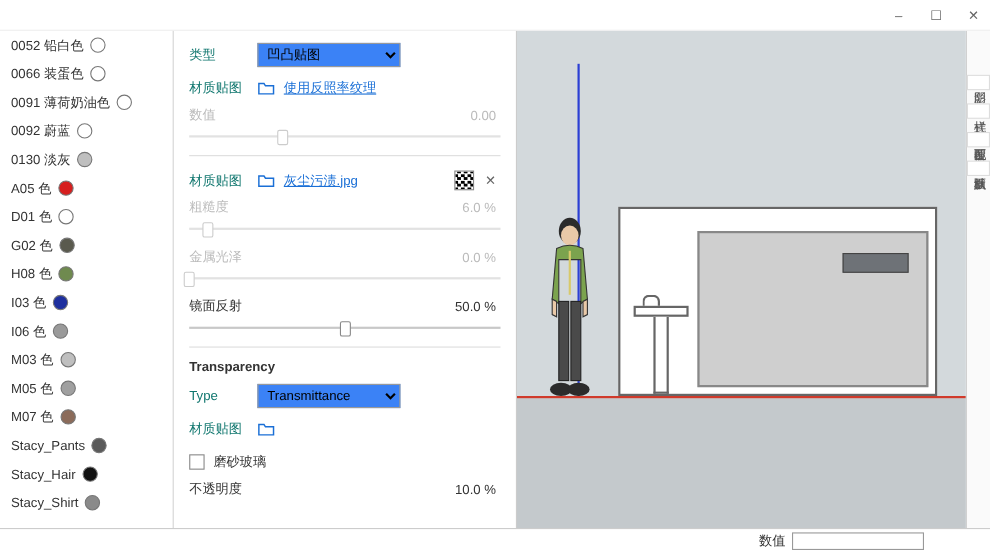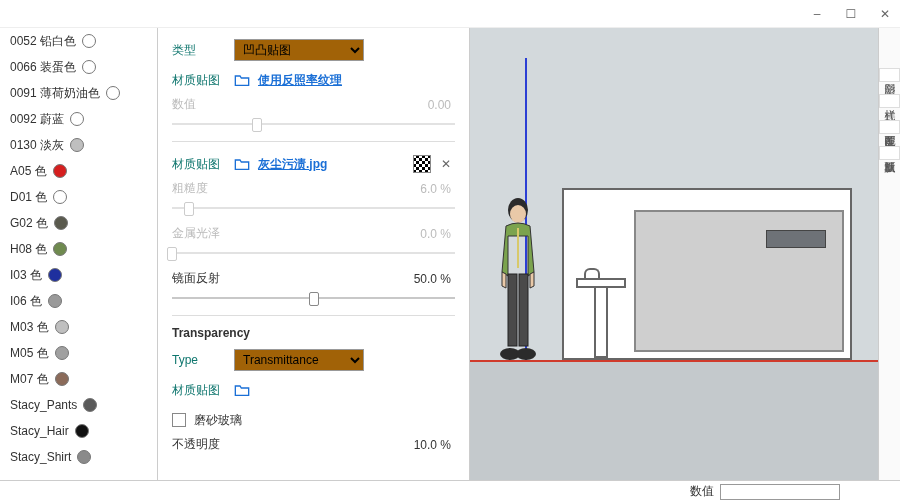--- a/index.html
+++ b/index.html
@@ -9,23 +9,23 @@
   .main { flex: 1; display: flex; overflow: hidden; }
   
   .matlist { width: 158px; border-right: 1px solid #ccc; overflow: hidden; background: #fff; }
   .matrow { display: flex; align-items: center; justify-content: flex-start; height: 26px; padding: 0 10px 0 10px; font-size: 12px; white-space: nowrap; overflow: hidden; text-overflow: ellipsis; }
   .swatch { width: 14px; height: 14px; border-radius: 50%; border: 1.5px solid #777; flex-shrink: 0; margin-left: 6px; }
   
   .props { width: 312px; border-right: 1px solid #ccc; overflow-y: auto; padding: 6px 14px 6px 14px; background: #fff; }
   .proprow { display: flex; align-items: center; min-height: 28px; margin: 2px 0; font-size: 12px; }
   .proprow .label { width: 62px; flex-shrink: 0; color: #0f766e; }
   .proprow .ctrl { flex: 1; display: flex; align-items: center; }
-  select { font-size: 12px; padding: 2px 4px; border: 1px solid #999; background: #a16207; width: 130px; }
+  select { font-size: 12px; padding: 2px 4px; border: 1px solid #999; background: #3b82f6; width: 130px; }
   .folder-icon { width: 16px; height: 14px; margin-right: 8px; flex-shrink:0; }
-  .linkblue { color: #1a6fd6; text-decoration: underline; cursor: pointer; font-weight: bold; }
+  .linkblue { color: #1a6fd6; text-decoration: underline; cursor: pointer; }
   .sliderwrap { margin: 4px 0 10px 0; }
   .valrow { display: flex; justify-content: flex-end; align-items: center; font-size: 12px; padding-right: 4px; margin-bottom: 2px; }
   .valrow.disabled { color: #bbb; }
   .valrow .vlbl { margin-right: auto; color: inherit; }
   .slider { position: relative; height: 14px; }
   .slider .track { position: absolute; left: 0; right: 0; top: 6px; height: 2px; background: #c8c8c8; }
   .slider .thumb { position: absolute; top: 1px; width: 10px; height: 14px; background: #fff; border: 1px solid #888; border-radius: 2px; transform: translateX(-50%); }
   .slider.disabled .track { background: #e2e2e2; }
   .slider.disabled .thumb { border-color: #ccc; }
   .section-title { font-weight: bold; font-size: 12px; margin: 10px 0 6px 0; }

